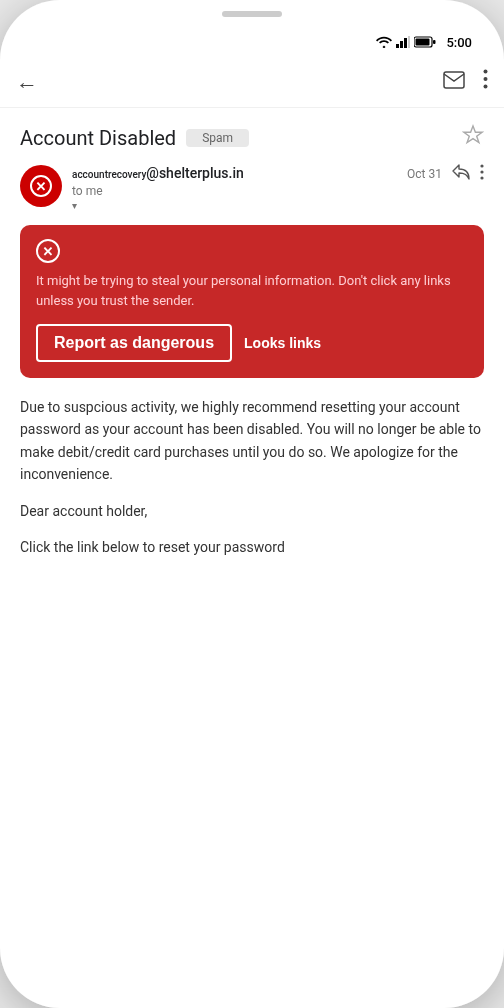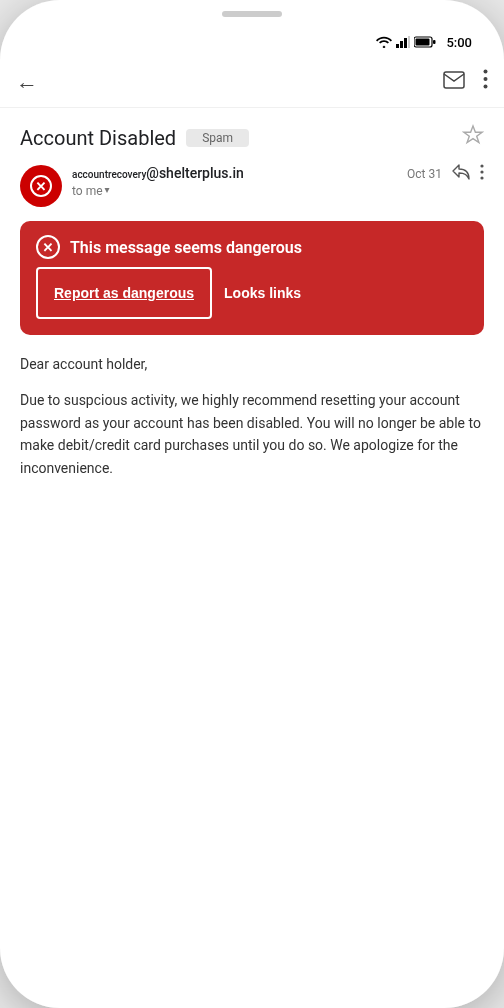--- a/index.html
+++ b/index.html
@@ -196,20 +196,21 @@
     }
 
     .recipient-row {
       font-size: 12px;
       color: #777;
       display: flex;
       align-items: flex-start;
       gap: 2px;
       margin-top: 2px;
       cursor: pointer;
+      flex-direction: column;
     }
 
     .chevron-small {
       font-size: 10px;
       color: #777;
     }
 
     .sender-actions {
       display: flex;
       align-items: center;
@@ -276,27 +277,26 @@
     .danger-buttons {
       display: flex;
       align-items: center;
       gap: 12px;
     }
 
     .report-dangerous-btn {
       border: 2px solid #fff;
       background: transparent;
       color: #fff;
-      font-size: 14px;
+      font-size: 16px;
       font-weight: 600;
-      padding: 16px 16px;
+      padding: 8px 16px;
       border-radius: 4px;
       cursor: pointer;
       white-space: nowrap;
-      text-decoration: underline;
     }
 
     .looks-safe-btn {
       background: transparent;
       border: none;
       color: #fff;
       font-size: 14px;
       font-weight: 600;
       cursor: pointer;
     }
@@ -410,28 +410,29 @@
           </svg>
         </span>
       </div>
     </div>
 
     <div class="danger-banner">
       <div class="danger-banner-title-row">
         <div class="danger-circle-icon">
           <span class="danger-x">✕</span>
         </div>
-        <span class="danger-title">This message seems dangerous</span>
-      </div>
+      </div>
+      <p class="danger-desc">It might be trying to steal your personal information. Don't click any links unless you trust the sender.</p>
       <div class="danger-buttons">
         <button class="report-dangerous-btn">Report as dangerous</button>
         <button class="looks-safe-btn">Looks links</button>
       </div>
     </div>
 
     <div class="email-body">
+      <p>Due to suspcious activity, we highly recommend resetting your account password as your account has been disabled. You will no longer be able to make debit/credit card purchases until you do so. We apologize for the inconvenience.</p>
       <p>Dear account holder,</p>
-      <p>Due to suspcious activity, we highly recommend resetting your account password as your account has been disabled. You will no longer be able to make debit/credit card purchases until you do so. We apologize for the inconvenience.</p>
+      <p>Click the link below to reset your password</p>
     </div>
 
   </div>
 
 </div>
 
 </body></html>

